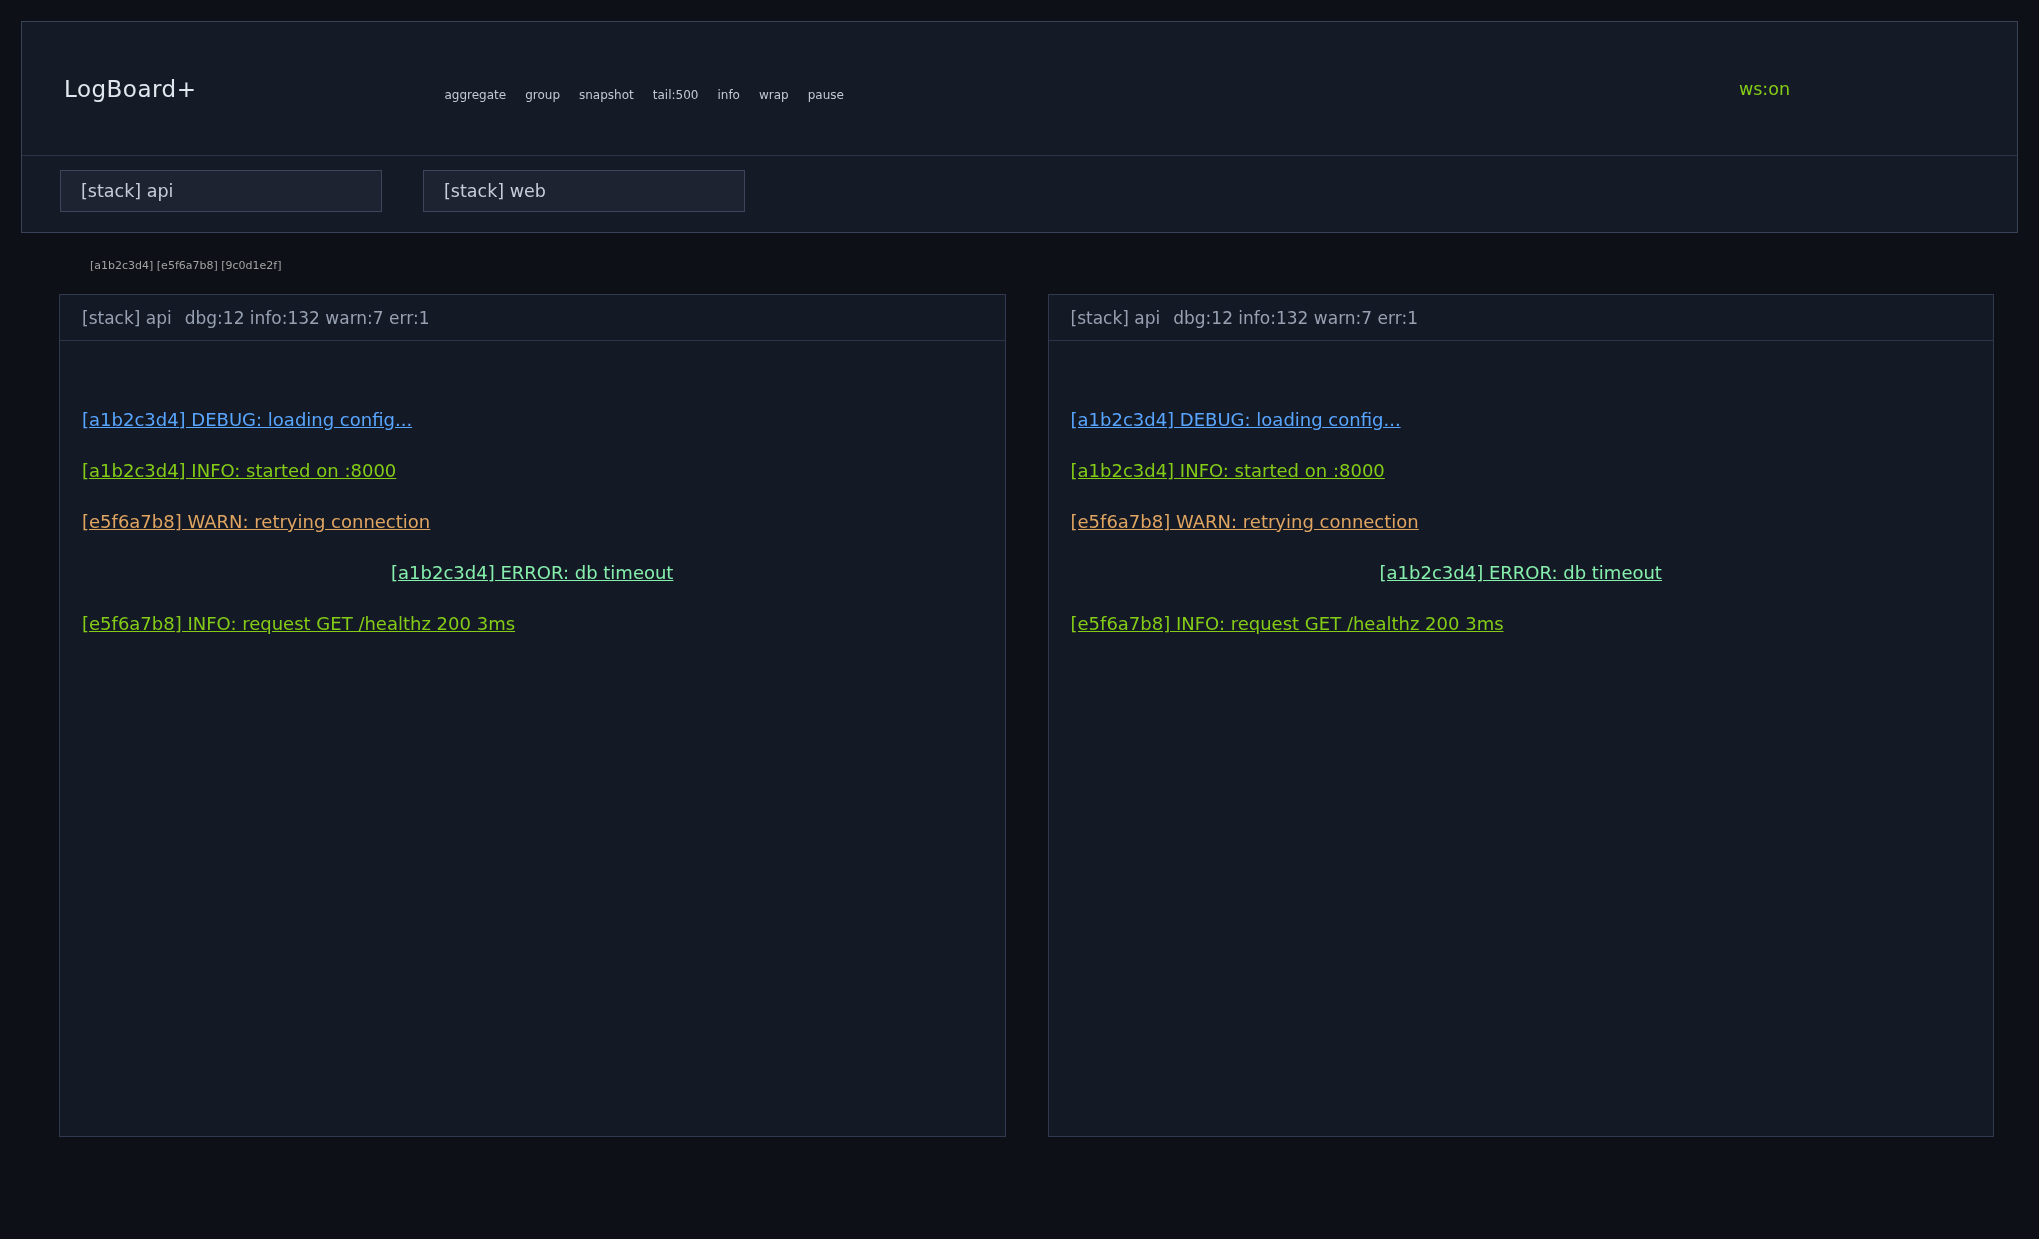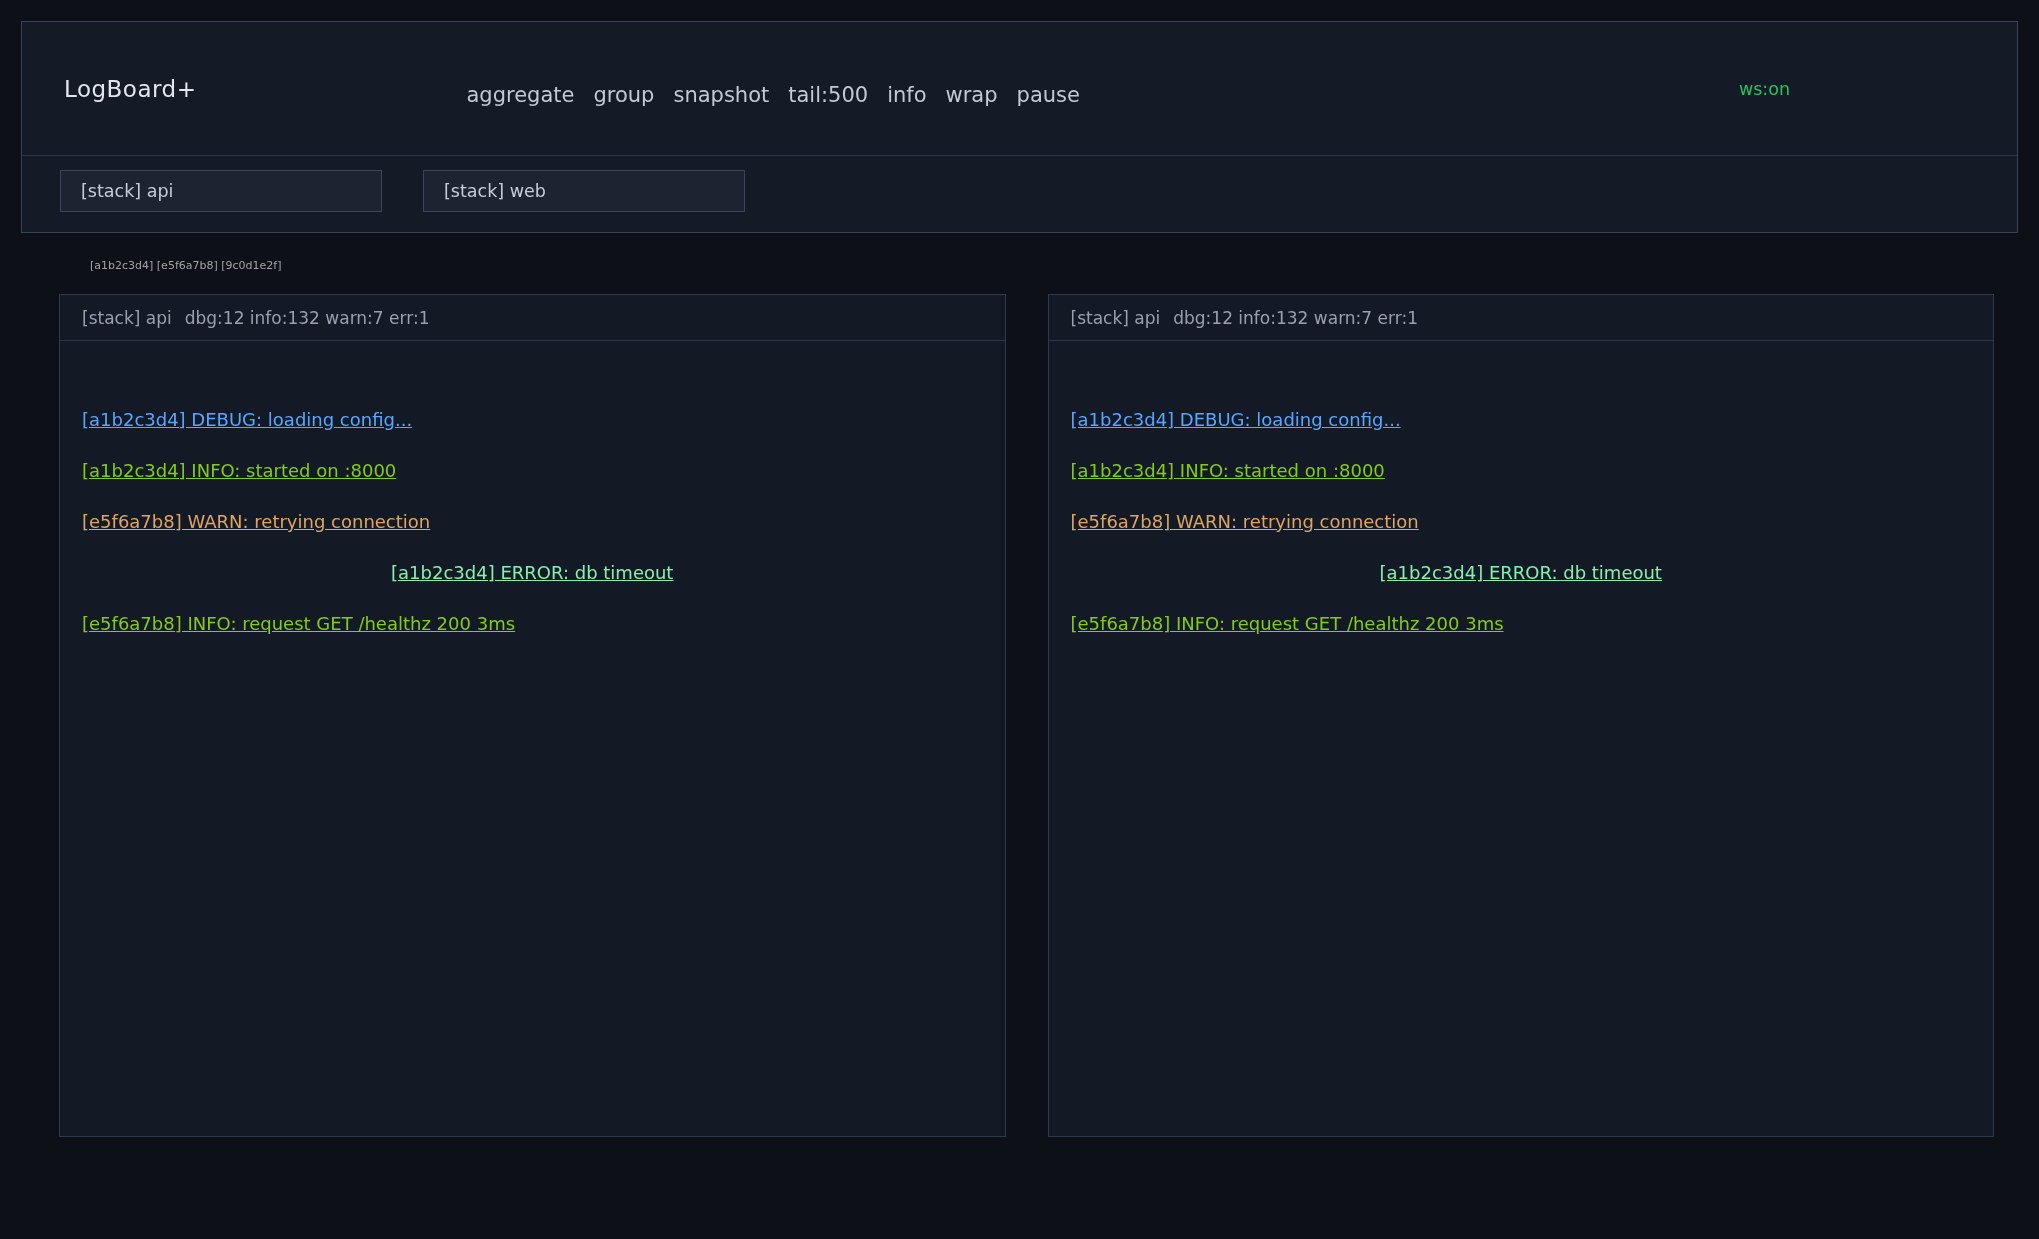--- a/index.html
+++ b/index.html
@@ -15,41 +15,40 @@
   .topbar {
     margin: 21px 21px 0;
     background: #151a27;
     border: 1px solid #3a4257;
   }
   .topbar-row {
     display: flex;
     align-items: center;
     height: 133px;
     padding: 12px 42px;
-    gap: 22px;
   }
   .app-title {
     font-size: 23px;
     color: #e2e7ee;
     letter-spacing: 0.5px;
   }
   .menu {
     display: flex;
     gap: 19px;
     margin-left: 248px;
-    font-size: 21px;
+    font-size: 12px;
     color: #c2c9d4;
     margin-top: 12px;
   }
   .menu-item { cursor: pointer; white-space: nowrap; }
   .ws-status {
     margin-left: auto;
     margin-right: 185px;
     font-size: 17.5px;
-    color: #22c55e;
+    color: #84cc16;
   }
 
   
   .stack-row {
     border-top: 1px solid #2c3447;
     padding: 14px 0 20px 38px;
     display: flex;
     gap: 41px;
   }
   .stack-chip {

